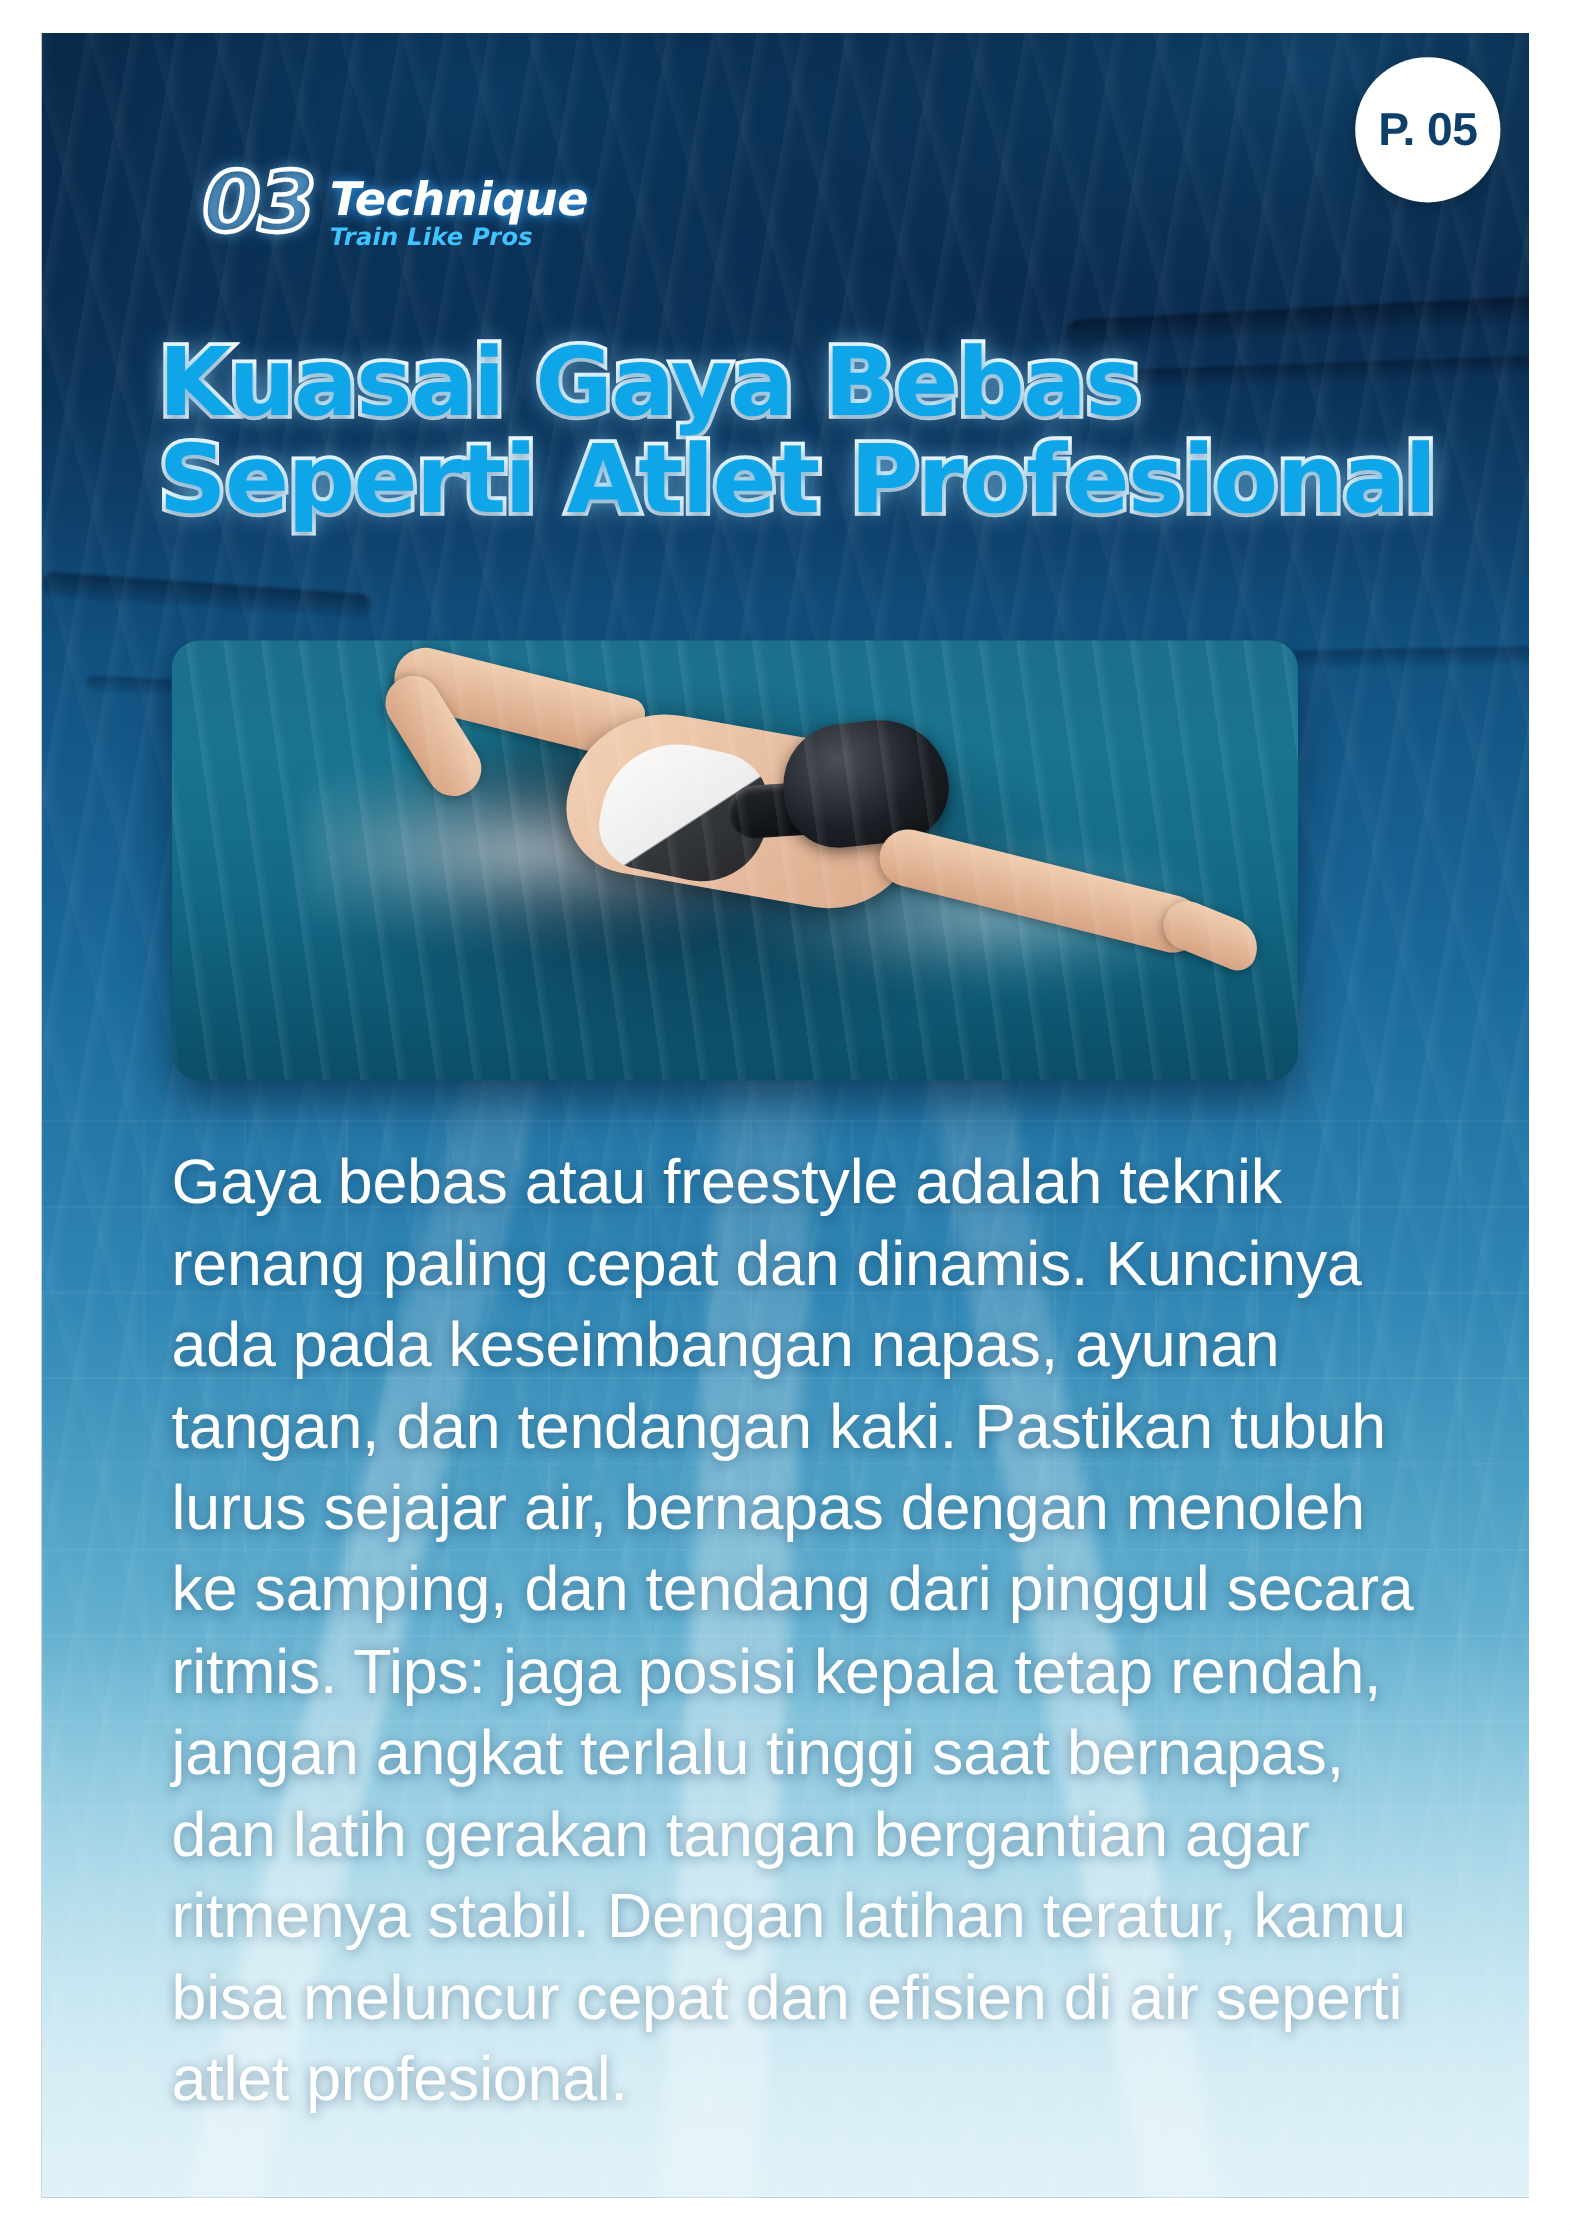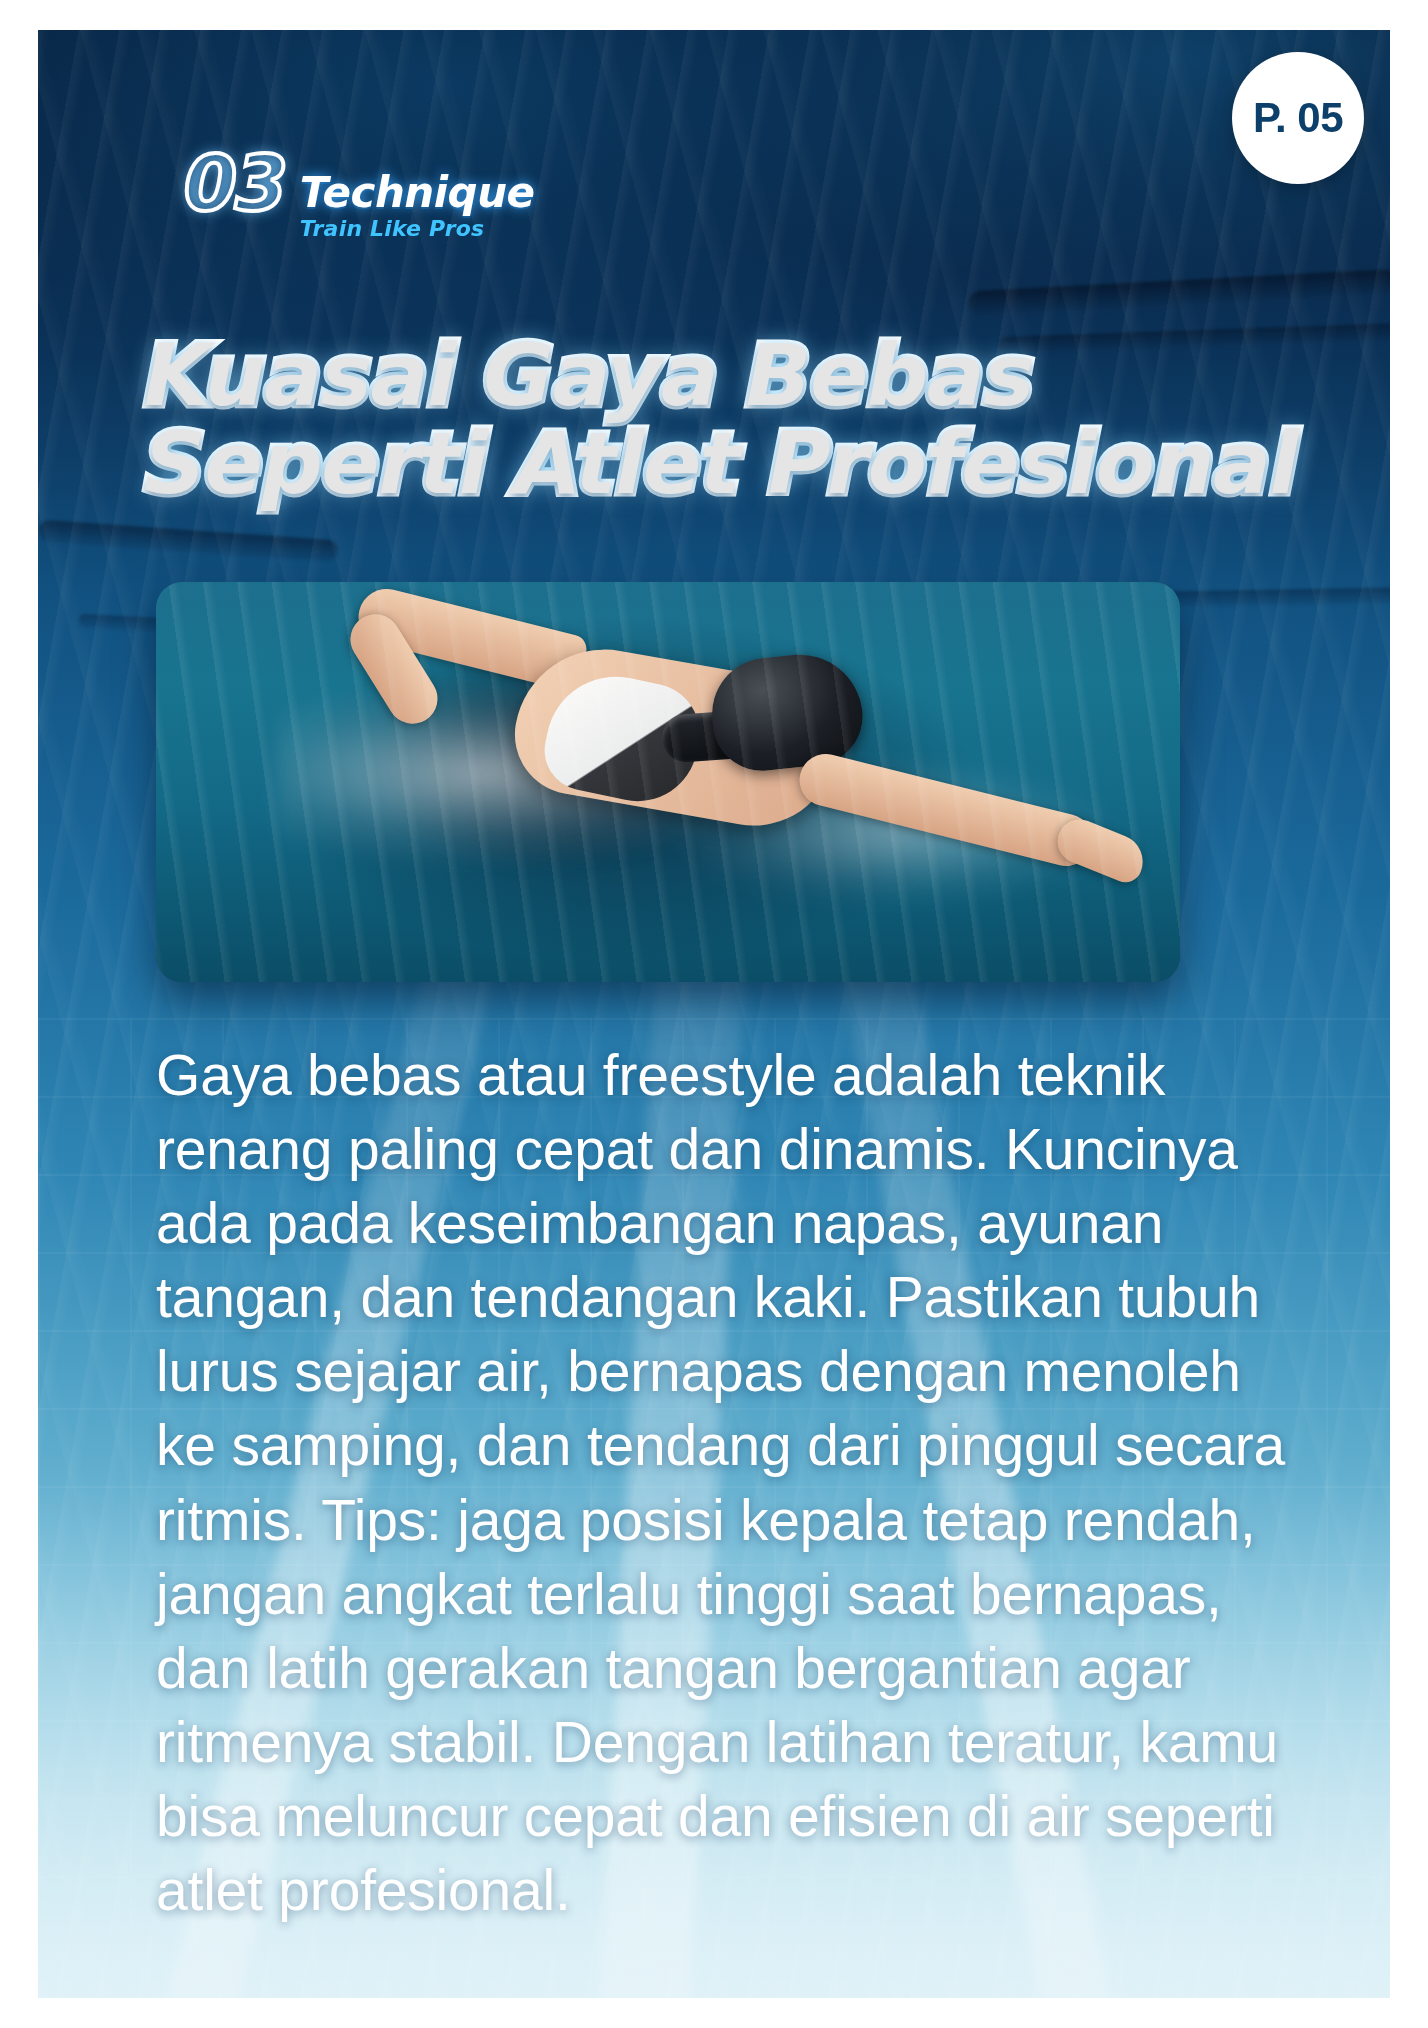--- a/index.html
+++ b/index.html
@@ -148,21 +148,21 @@
     letter-spacing: -2px;
     text-shadow: 0 0 14px rgba(120,200,255,0.8);
     font-family: "DejaVu Sans", sans-serif;
     margin-left: 44px;
   }
   .chapter-num-outline {
     color: transparent;
     -webkit-text-stroke: 4px #ffffff;
   }
   .eyebrow-text {
-    margin-top: 24px;
+    margin-top: 12px;
   }
   .eyebrow-title {
     font-size: 42px;
     font-weight: 800;
     font-style: italic;
     color: #ffffff;
     letter-spacing: -0.5px;
     line-height: 1;
     text-shadow: 0 0 12px rgba(60,170,255,0.9), 0 2px 0 rgba(20,90,150,0.6);
     font-family: "DejaVu Sans", sans-serif;
@@ -174,27 +174,26 @@
     color: #3fc4ff;
     letter-spacing: 0.2px;
     margin-top: 2px;
     font-family: "DejaVu Sans", sans-serif;
   }
 
   
   .headline {
     position: absolute;
     left: 106px;
-    top: 302px;
+    top: 275px;
     width: 1190px;
     font-size: 86px;
     line-height: 1.02;
     font-weight: 800;
-    font-style: italic;
-    color: #e5e5e5;
+    color: #0ea5e9;
     letter-spacing: -1.5px;
     font-family: "DejaVu Sans", sans-serif;
     -webkit-text-stroke: 7px #ffffff;
     paint-order: stroke fill;
     text-shadow: 0 0 22px rgba(140,215,255,0.75), 0 6px 10px rgba(6,40,75,0.45);
   }
 
   
   .photo {
     position: absolute;

